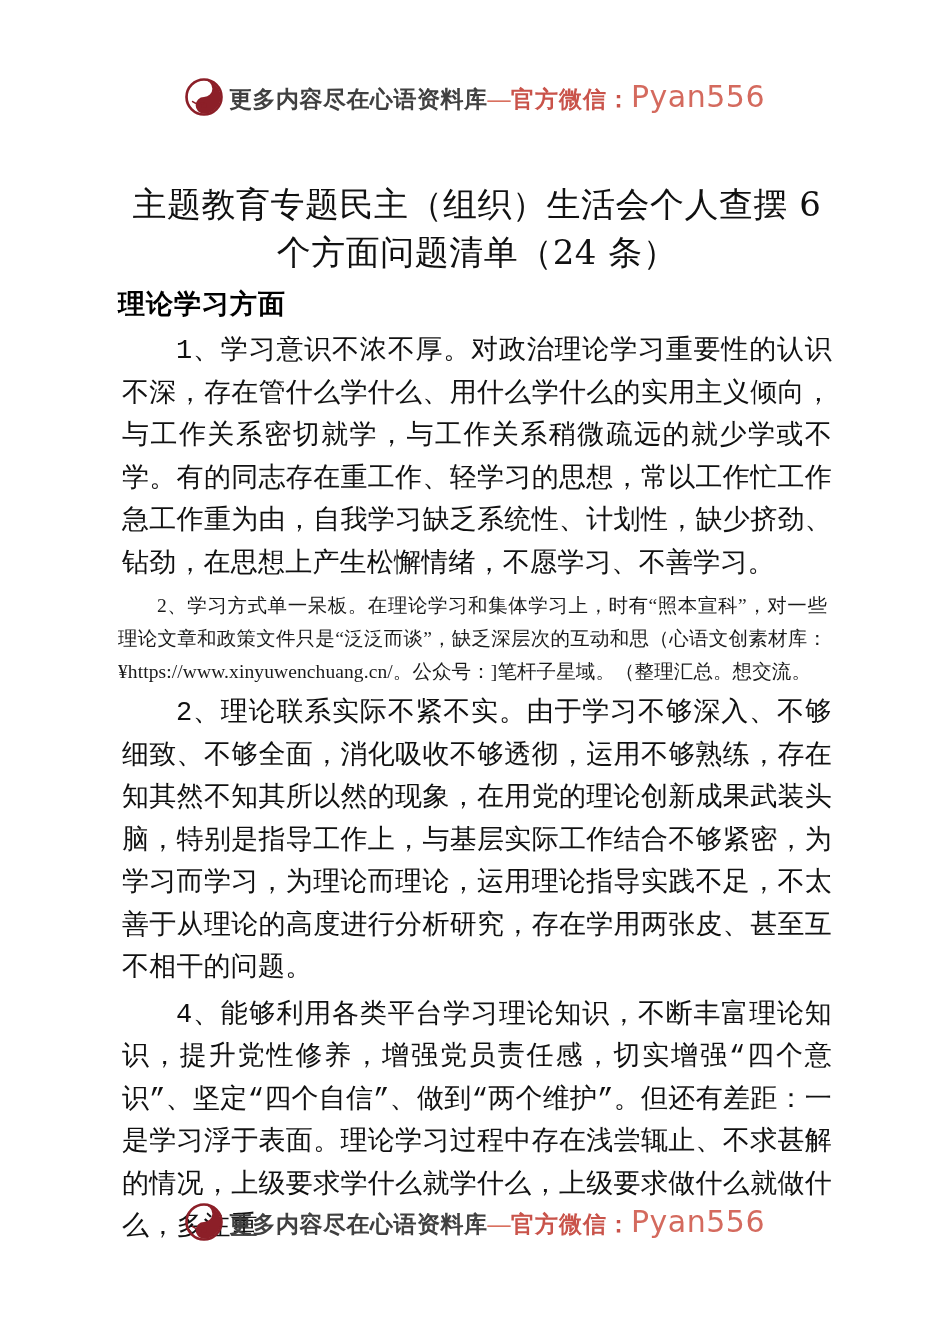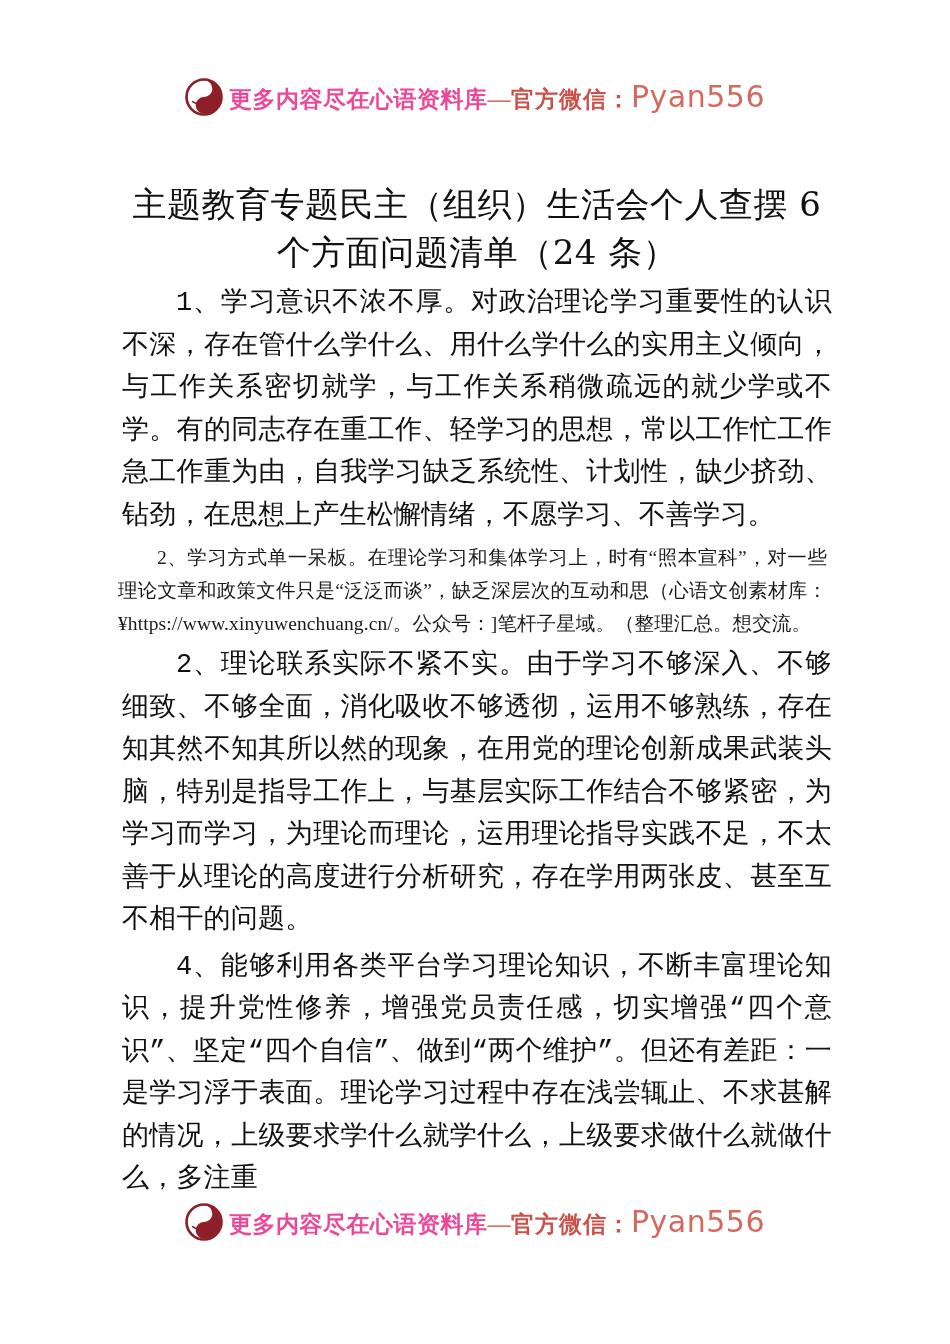--- a/index.html
+++ b/index.html
@@ -45,21 +45,21 @@
   }
 
   .wm-text {
     font-family: "Liberation Serif", "DejaVu Serif", serif;
     font-size: 23px;
     font-weight: bold;
     line-height: 1;
     white-space: nowrap;
     letter-spacing: 0.5px;
   }
-  .wm-part-a { color: #ec4899; font-family: Liberation Mono, monospace; }
+  .wm-part-a { color: #404040; font-family: Liberation Mono, monospace; }
   .wm-part-b { color: #d9705f; }
   .wm-part-c { color: #c9534a; letter-spacing: 1px; }
   .wm-part-d { color: #d46a5e; font-family: "DejaVu Sans", "Liberation Sans", sans-serif; font-weight: normal; font-size: 30px; }
 
   
   .doc {
     position: absolute;
     top: 180px;
     left: 118px;
     width: 718px;
@@ -125,20 +125,21 @@
     </svg>
     <span class="wm-text">
       <span class="wm-part-a">更多内容尽在心语资料库</span><span class="wm-part-b">—</span><span class="wm-part-c">官方微信：</span><span class="wm-part-d">Pyan556</span>
     </span>
   </div>
 
   <div class="doc">
 
     <h1 class="doc-title">主题教育专题民主（组织）生活会个人查摆 6 个方面问题清单（24 条）</h1>
 
+    <h2 class="section-heading">理论学习方面</h2>
 
     <p class="para">1、学习意识不浓不厚。对政治理论学习重要性的认识不深，存在管什么学什么、用什么学什么的实用主义倾向，与工作关系密切就学，与工作关系稍微疏远的就少学或不学。有的同志存在重工作、轻学习的思想，常以工作忙工作急工作重为由，自我学习缺乏系统性、计划性，缺少挤劲、钻劲，在思想上产生松懈情绪，不愿学习、不善学习。</p>
 
     <p class="para-small">2、学习方式单一呆板。在理论学习和集体学习上，时有“照本宣科”，对一些理论文章和政策文件只是“泛泛而谈”，缺乏深层次的互动和思（心语文创素材库：¥https://www.xinyuwenchuang.cn/。公众号：]笔杆子星域。（整理汇总。想交流。</p>
 
     <p class="para">2、理论联系实际不紧不实。由于学习不够深入、不够细致、不够全面，消化吸收不够透彻，运用不够熟练，存在知其然不知其所以然的现象，在用党的理论创新成果武装头脑，特别是指导工作上，与基层实际工作结合不够紧密，为学习而学习，为理论而理论，运用理论指导实践不足，不太善于从理论的高度进行分析研究，存在学用两张皮、甚至互不相干的问题。</p>
 
     <p class="para">4、能够利用各类平台学习理论知识，不断丰富理论知识，提升党性修养，增强党员责任感，切实增强“四个意识”、坚定“四个自信”、做到“两个维护”。但还有差距：一是学习浮于表面。理论学习过程中存在浅尝辄止、不求甚解的情况，上级要求学什么就学什么，上级要求做什么就做什么，多注重</p>
 
   </div>

